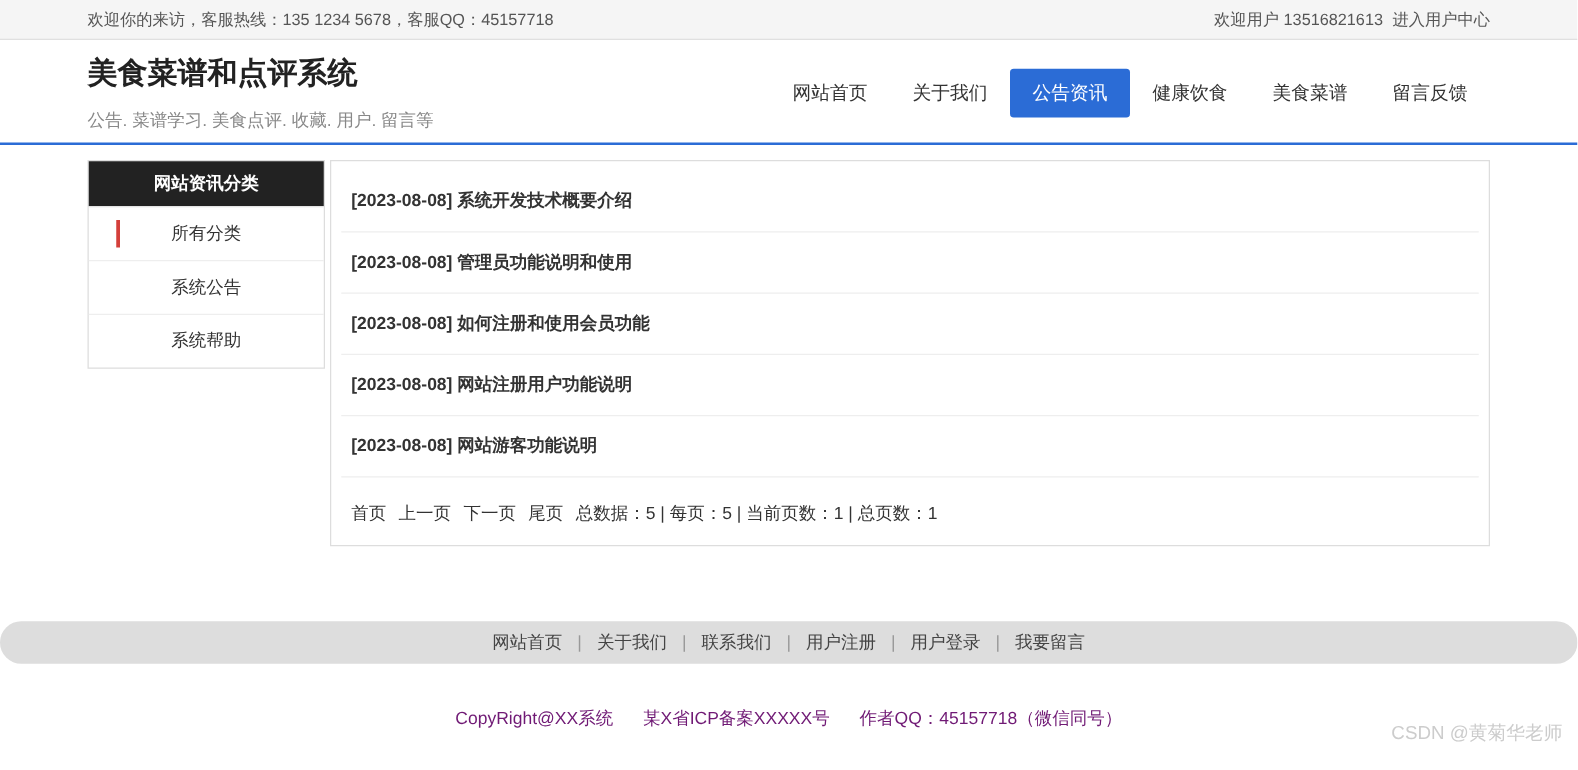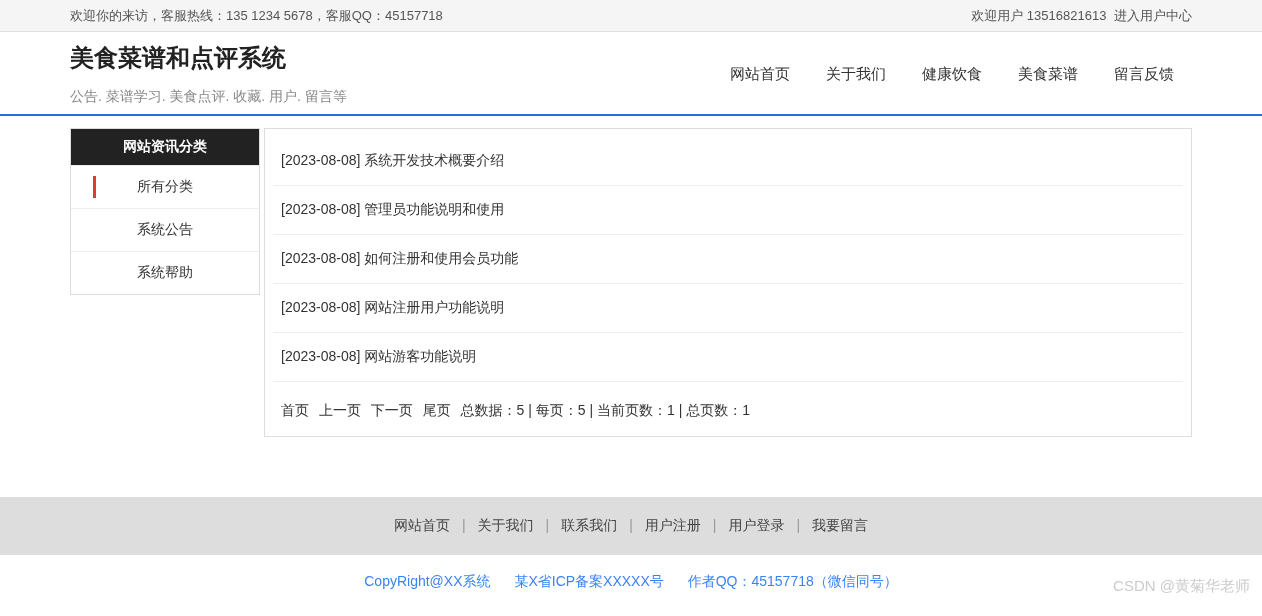--- a/index.html
+++ b/index.html
@@ -14,27 +14,27 @@
 .nav a { display: block; padding: 10px 18px; color: #333; text-decoration: none; font-size: 15px; }
 .nav a.active { background: #2b6cd6; color: #fff; border-radius: 3px; }
 .container { display: flex; padding: 12px 70px 30px; gap: 4px; align-items: flex-start; }
 .sidebar { width: 190px; border: 1px solid #ddd; }
 .sidebar-header { background: #222; color: #fff; text-align: center; font-weight: bold; padding: 9px 0; font-size: 14px; }
 .sidebar-item { display: block; text-align: center; padding: 12px 0; color: #333; text-decoration: none; border-top: 1px solid #eee; font-size: 14px; }
 .sidebar-item.active { position: relative; }
 .sidebar-item.active::before { content: ""; position: absolute; left: 22px; top: 10px; bottom: 10px; width: 3px; background: #d43f3a; }
 .main { flex: 1; border: 1px solid #ddd; padding: 8px; }
 .main-header { background: #999; color: #fff; text-align: center; font-weight: bold; padding: 8px 0; font-size: 14px; }
-.list-item { border-bottom: 1px solid #eee; padding: 15px 8px; font-size: 14px; color: #333; }
+.list-item { border-bottom: 1px solid #eee; padding: 15px 8px; font-size: 14px; color: #333; font-weight: bold; }
 .pager { padding: 20px 8px 8px; font-size: 14px; color: #333; }
 .pager a { color: #333; text-decoration: none; margin-right: 6px; }
-.footer-nav { background: #ddd; text-align: center; padding: 20px 0; color: #444; font-size: 14px; margin-top: 30px; }
+.footer-nav { background: #ddd; text-align: center; padding: 8px 0; color: #444; font-size: 14px; margin-top: 30px; border-radius: 18px; }
 .footer-nav a { color: #444; text-decoration: none; }
 .footer-nav .sep { margin: 0 12px; color: #999; }
-.copyright { text-align: center; padding: 18px 0; color: #3b82f6; font-size: 14px; }
+.copyright { text-align: center; padding: 18px 0; color: #701a75; font-size: 14px; margin-top: 17px; }
 .copyright span { margin: 0 10px; }
 .watermark { position: fixed; right: 12px; bottom: 20px; color: #ccc; font-size: 15px; }
 </style>
 </head>
 <body>
 
 <div class="topbar">
   <div>欢迎你的来访，客服热线：135 1234 5678，客服QQ：45157718</div>
   <div class="topbar-right">
     <span>欢迎用户</span>
@@ -44,20 +44,21 @@
 </div>
 
 <div class="header">
   <div class="logo-block">
     <div class="site-title">美食菜谱和点评系统</div>
     <div class="site-subtitle">公告. 菜谱学习. 美食点评. 收藏. 用户. 留言等</div>
   </div>
   <div class="nav">
     <a href="#">网站首页</a>
     <a href="#">关于我们</a>
+    <a href="#" class="active">公告资讯</a>
     <a href="#">健康饮食</a>
     <a href="#">美食菜谱</a>
     <a href="#">留言反馈</a>
   </div>
 </div>
 
 <div class="container">
   <div class="sidebar">
     <div class="sidebar-header">网站资讯分类</div>
     <a href="#" class="sidebar-item active">所有分类</a>

